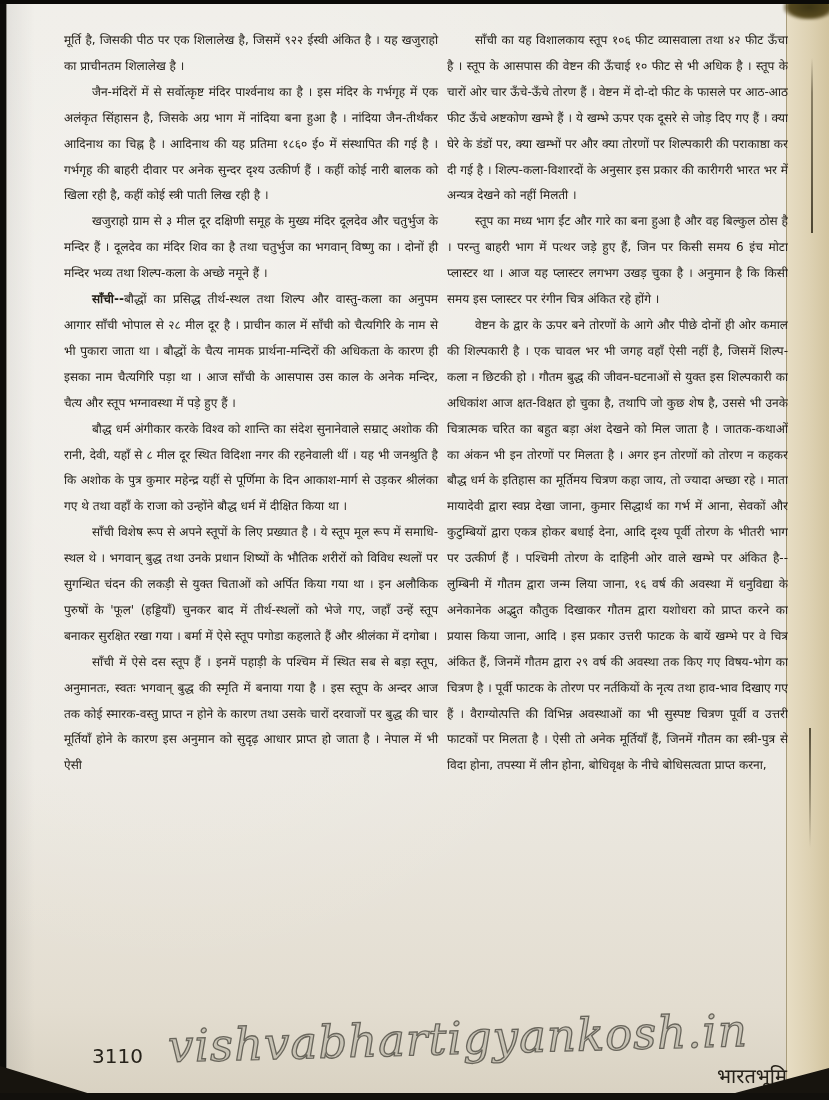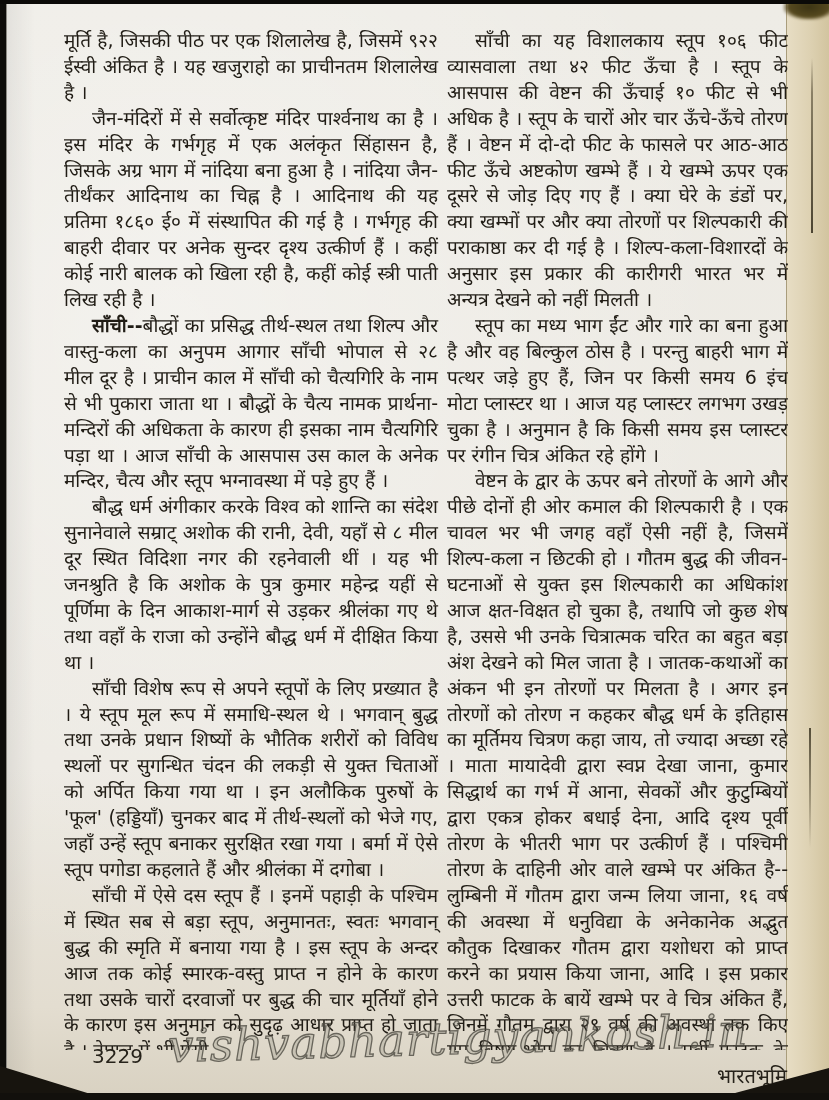--- a/index.html
+++ b/index.html
@@ -46,21 +46,21 @@
   .wedge-br{
     position:absolute;right:0;bottom:0;width:120px;height:32px;
     background:#17140e;clip-path:polygon(100% 0,100% 100%,0 100%);
     filter:blur(0.5px);
   }
   
   .columns{
     position:absolute;left:64px;top:28px;width:724px;height:1022px;
     display:flex;gap:9px;overflow:hidden;
   }
-  .col{color:#201c15;font-size:19px;line-height:25.9px;text-align:justify;}
+  .col{color:#201c15;font-size:12px;line-height:25.9px;text-align:justify;}
   .col-left{width:374px;}
   .col-right{width:341px;}
   .col p{margin:0;padding:0;}
   .col p.indent{text-indent:28px;}
   .lead-bold{font-weight:bold;margin-top:40px;}
   
   .page-number{
     position:absolute;left:92px;top:1044px;font-size:20px;color:#26221a;
   }
   .footer-right{
@@ -82,31 +82,32 @@
 <div class="right-strip"></div>
 <div class="right-scratch"></div>
 <div class="right-scratch2"></div>
 <div class="topright-smudge"></div>
 <div class="edge-top"></div>
 
 <div class="columns">
   <div class="col col-left">
     <p><span>मूर्ति है, जिसकी पीठ पर एक शिलालेख है, जिसमें ९२२ ईस्वी अंकित है । यह खजुराहो का प्राचीनतम शिलालेख है ।</span></p>
     <p class="indent"><span>जैन-मंदिरों में से सर्वोत्कृष्ट मंदिर पार्श्वनाथ का है । इस मंदिर के गर्भगृह में एक अलंकृत सिंहासन है, जिसके अग्र भाग में नांदिया बना हुआ है । नांदिया जैन-तीर्थंकर आदिनाथ का चिह्न है । आदिनाथ की यह प्रतिमा १८६० ई० में संस्थापित की गई है । गर्भगृह की बाहरी दीवार पर अनेक सुन्दर दृश्य उत्कीर्ण हैं । कहीं कोई नारी बालक को खिला रही है, कहीं कोई स्त्री पाती लिख रही है ।</span></p>
+    <p class="indent"><span>खजुराहो ग्राम से ३ मील दूर दक्षिणी समूह के मुख्य मंदिर दूलदेव और चतुर्भुज के मन्दिर हैं । दूलदेव का मंदिर शिव का है तथा चतुर्भुज का भगवान् विष्णु का । दोनों ही मन्दिर भव्य तथा शिल्प-कला के अच्छे नमूने हैं ।</span></p>
     <p class="indent"><span class="lead-bold">साँची--</span><span>बौद्धों का प्रसिद्ध तीर्थ-स्थल तथा शिल्प और वास्तु-कला का अनुपम आगार साँची भोपाल से २८ मील दूर है । प्राचीन काल में साँची को चैत्यगिरि के नाम से भी पुकारा जाता था । बौद्धों के चैत्य नामक प्रार्थना-मन्दिरों की अधिकता के कारण ही इसका नाम चैत्यगिरि पड़ा था । आज साँची के आसपास उस काल के अनेक मन्दिर, चैत्य और स्तूप भग्नावस्था में पड़े हुए हैं ।</span></p>
     <p class="indent"><span>बौद्ध धर्म अंगीकार करके विश्व को शान्ति का संदेश सुनानेवाले सम्राट् अशोक की रानी, देवी, यहाँ से ८ मील दूर स्थित विदिशा नगर की रहनेवाली थीं । यह भी जनश्रुति है कि अशोक के पुत्र कुमार महेन्द्र यहीं से पूर्णिमा के दिन आकाश-मार्ग से उड़कर श्रीलंका गए थे तथा वहाँ के राजा को उन्होंने बौद्ध धर्म में दीक्षित किया था ।</span></p>
     <p class="indent"><span>साँची विशेष रूप से अपने स्तूपों के लिए प्रख्यात है । ये स्तूप मूल रूप में समाधि-स्थल थे । भगवान् बुद्ध तथा उनके प्रधान शिष्यों के भौतिक शरीरों को विविध स्थलों पर सुगन्धित चंदन की लकड़ी से युक्त चिताओं को अर्पित किया गया था । इन अलौकिक पुरुषों के 'फूल' (हड्डियाँ) चुनकर बाद में तीर्थ-स्थलों को भेजे गए, जहाँ उन्हें स्तूप बनाकर सुरक्षित रखा गया । बर्मा में ऐसे स्तूप पगोडा कहलाते हैं और श्रीलंका में दगोबा ।</span></p>
     <p class="indent"><span>साँची में ऐसे दस स्तूप हैं । इनमें पहाड़ी के पश्चिम में स्थित सब से बड़ा स्तूप, अनुमानतः, स्वतः भगवान् बुद्ध की स्मृति में बनाया गया है । इस स्तूप के अन्दर आज तक कोई स्मारक-वस्तु प्राप्त न होने के कारण तथा उसके चारों दरवाजों पर बुद्ध की चार मूर्तियाँ होने के कारण इस अनुमान को सुदृढ़ आधार प्राप्त हो जाता है । नेपाल में भी ऐसी</span></p>
   </div>
   <div class="col col-right">
     <p class="indent"><span>साँची का यह विशालकाय स्तूप १०६ फीट व्यासवाला तथा ४२ फीट ऊँचा है । स्तूप के आसपास की वेष्टन की ऊँचाई १० फीट से भी अधिक है । स्तूप के चारों ओर चार ऊँचे-ऊँचे तोरण हैं । वेष्टन में दो-दो फीट के फासले पर आठ-आठ फीट ऊँचे अष्टकोण खम्भे हैं । ये खम्भे ऊपर एक दूसरे से जोड़ दिए गए हैं । क्या घेरे के डंडों पर, क्या खम्भों पर और क्या तोरणों पर शिल्पकारी की पराकाष्ठा कर दी गई है । शिल्प-कला-विशारदों के अनुसार इस प्रकार की कारीगरी भारत भर में अन्यत्र देखने को नहीं मिलती ।</span></p>
     <p class="indent"><span>स्तूप का मध्य भाग ईंट और गारे का बना हुआ है और वह बिल्कुल ठोस है । परन्तु बाहरी भाग में पत्थर जड़े हुए हैं, जिन पर किसी समय 6 इंच मोटा प्लास्टर था । आज यह प्लास्टर लगभग उखड़ चुका है । अनुमान है कि किसी समय इस प्लास्टर पर रंगीन चित्र अंकित रहे होंगे ।</span></p>
     <p class="indent"><span>वेष्टन के द्वार के ऊपर बने तोरणों के आगे और पीछे दोनों ही ओर कमाल की शिल्पकारी है । एक चावल भर भी जगह वहाँ ऐसी नहीं है, जिसमें शिल्प-कला न छिटकी हो । गौतम बुद्ध की जीवन-घटनाओं से युक्त इस शिल्पकारी का अधिकांश आज क्षत-विक्षत हो चुका है, तथापि जो कुछ शेष है, उससे भी उनके चित्रात्मक चरित का बहुत बड़ा अंश देखने को मिल जाता है । जातक-कथाओं का अंकन भी इन तोरणों पर मिलता है । अगर इन तोरणों को तोरण न कहकर बौद्ध धर्म के इतिहास का मूर्तिमय चित्रण कहा जाय, तो ज्यादा अच्छा रहे । माता मायादेवी द्वारा स्वप्न देखा जाना, कुमार सिद्धार्थ का गर्भ में आना, सेवकों और कुटुम्बियों द्वारा एकत्र होकर बधाई देना, आदि दृश्य पूर्वी तोरण के भीतरी भाग पर उत्कीर्ण हैं । पश्चिमी तोरण के दाहिनी ओर वाले खम्भे पर अंकित है--लुम्बिनी में गौतम द्वारा जन्म लिया जाना, १६ वर्ष की अवस्था में धनुविद्या के अनेकानेक अद्भुत कौतुक दिखाकर गौतम द्वारा यशोधरा को प्राप्त करने का प्रयास किया जाना, आदि । इस प्रकार उत्तरी फाटक के बायें खम्भे पर वे चित्र अंकित हैं, जिनमें गौतम द्वारा २९ वर्ष की अवस्था तक किए गए विषय-भोग का चित्रण है । पूर्वी फाटक के तोरण पर नर्तकियों के नृत्य तथा हाव-भाव दिखाए गए हैं । वैराग्योत्पत्ति की विभिन्न अवस्थाओं का भी सुस्पष्ट चित्रण पूर्वी व उत्तरी फाटकों पर मिलता है । ऐसी तो अनेक मूर्तियाँ हैं, जिनमें गौतम का स्त्री-पुत्र से विदा होना, तपस्या में लीन होना, बोधिवृक्ष के नीचे बोधिसत्वता प्राप्त करना,</span></p>
   </div>
 </div>
 
 <div class="watermark">vishvabhartigyankosh.in</div>
-<div class="page-number">3229</div>
+<div class="page-number">3110</div>
 <div class="footer-right">भारतभूमि</div>
 
 <div class="wedge-bl"></div>
 <div class="wedge-br"></div>
 <div class="edge-bottom"></div>
 
 </body></html>

